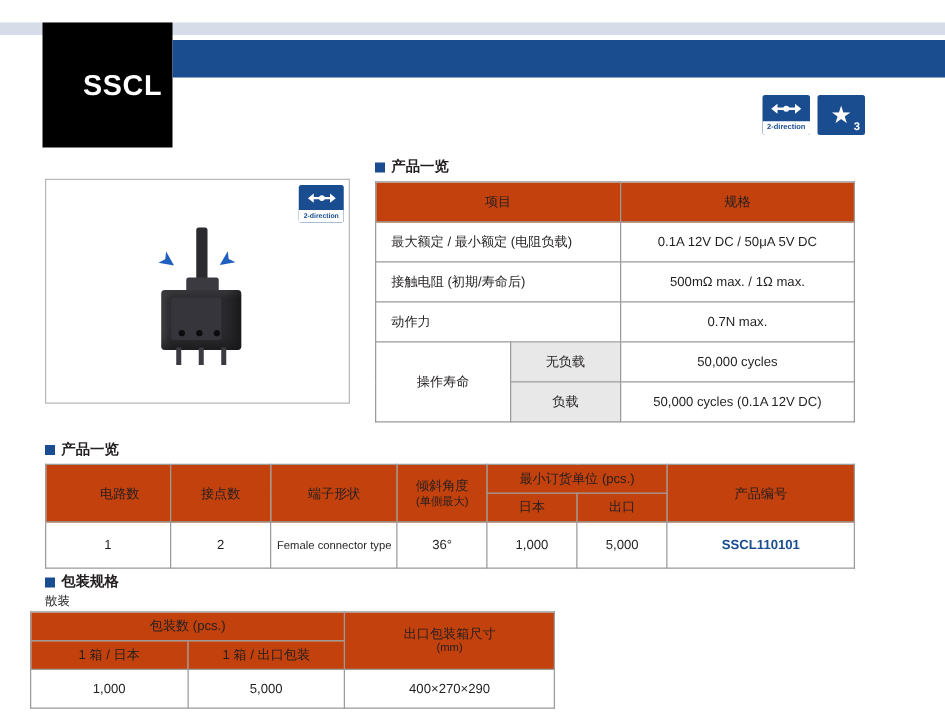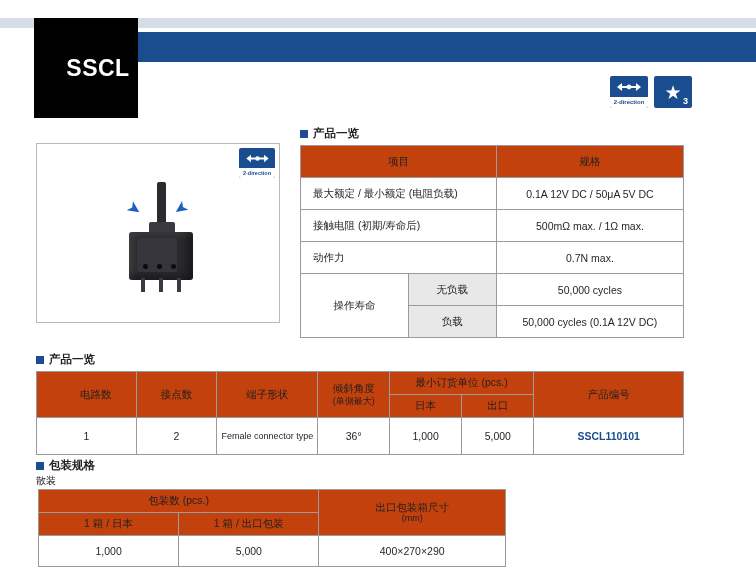--- a/index.html
+++ b/index.html
@@ -274,22 +274,22 @@
   .tbl-ov .w4 { width: 74px; }
   .tbl-ov .w5 { width: 74px; }
   .tbl-ov .w6 { width: 74px; }
   .tbl-ov .w7 { width: 154px; margin-left: 44px; }
   .tbl-ov .part { color: #1a4d8f; font-weight: bold; }
   .small-note { font-size: 9px; display: block; line-height: 1.25; }
 
   
   .tbl-pack {
     position: absolute;
-    left: 38px; top: 489px;
-    width: 468px;
+    left: 24px; top: 489px;
+    width: 420px;
   }
   .tbl-pack th { height: 22px; }
   .tbl-pack td { height: 30px; }
   .tbl-pack .p1 { width: 126px; }
   .tbl-pack .p2 { width: 126px; }
   .tbl-pack .p3 { width: 168px; }
   .tbl-pack .two-line { line-height: 1.2; }
 </style>
 </head>
 <body>

